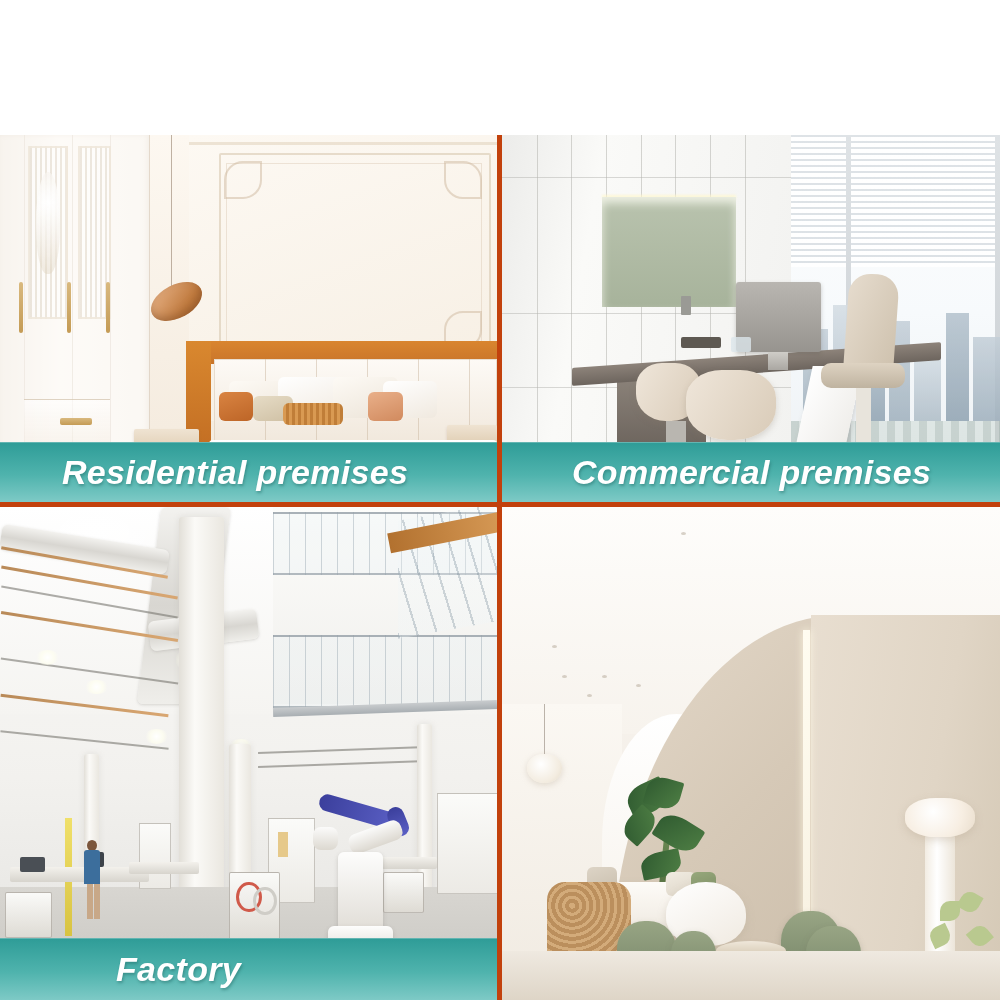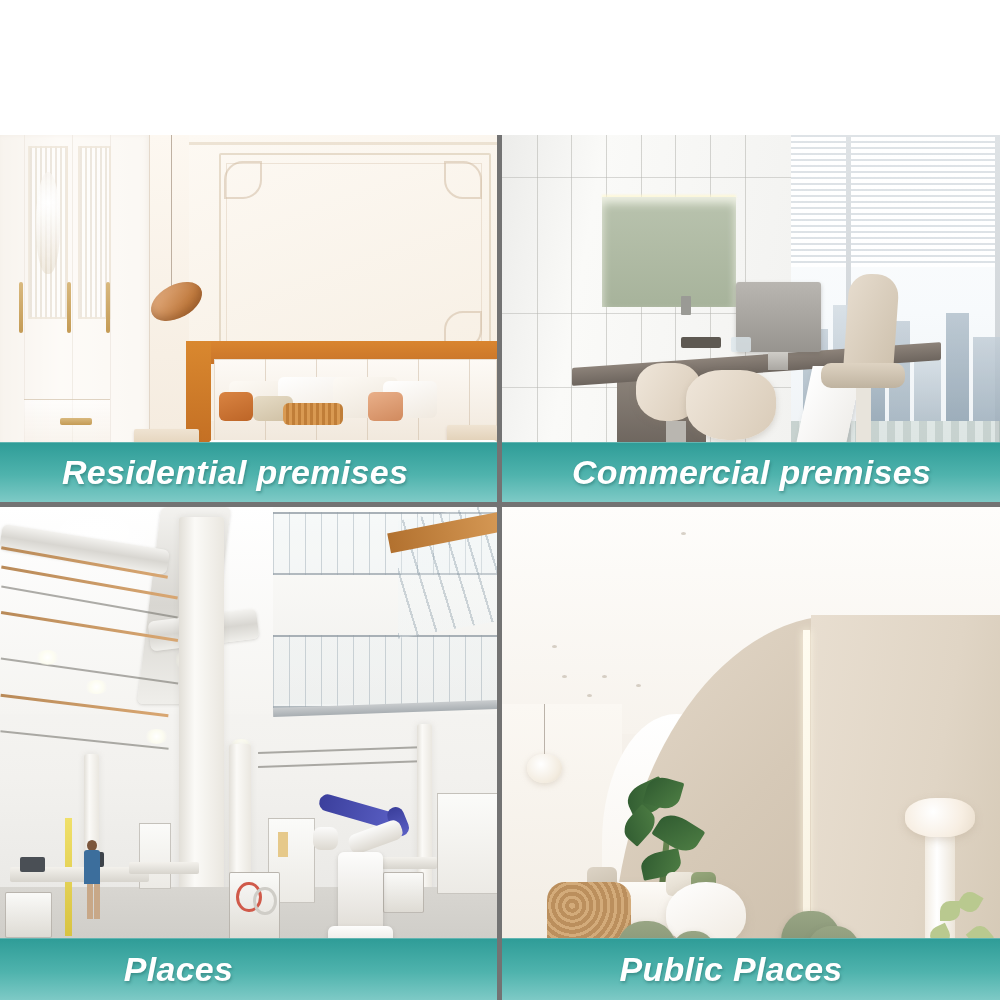--- a/index.html
+++ b/index.html
@@ -54,21 +54,21 @@
     white-space: nowrap;
     margin-top: 2px;
   }
 
   
   .grid {
     position: absolute;
     left: 0; top: 135px;
     width: 1000px;
     height: 865px;
-    background: #737373;
+    background: #c2410c;
   }
   .cell {
     position: absolute;
     overflow: hidden;
     background: #ffffff;
   }
   .cell.tl { left: 0;   top: 0;   width: 497px; height: 367px; }
   .cell.tr { left: 502px; top: 0; width: 498px; height: 367px; text-align: right; }
   .cell.bl { left: 0;   top: 372px; width: 497px; height: 493px; }
   .cell.br { left: 502px; top: 372px; width: 498px; height: 493px; }
@@ -676,21 +676,21 @@
         <div class="fac-robot-arm" style="left:64%;top:60%;width:16%;height:3.5%;transform:rotate(16deg);"></div>
         <div class="fac-robot-arm" style="left:77%;top:62%;width:6%;height:3.5%;transform:rotate(68deg);"></div>
         <div class="fac-robot-arm2" style="left:70%;top:65%;width:11%;height:4%;transform:rotate(-20deg);"></div>
         <div class="fac-robot-arm2" style="left:63%;top:65%;width:5%;height:4.5%;"></div>
         <div class="fac-robot-base" style="left:68%;top:70%;width:9%;height:18%;"></div>
         <div class="fac-robot-base" style="left:66%;top:85%;width:13%;height:6%;"></div>
         <div class="fac-table" style="left:58%;top:89%;width:34%;height:10%;"></div>
       </div>
 
       <div class="caption tall">
-        <span class="caption-text cap-center-l">Places</span>
+        <span class="caption-text cap-center-l">Factory</span>
       </div>
     </div>
 
     <div class="cell br">
       <div class="photo pub-scene">
         <div class="pub-ceiling"></div>
         <div class="pub-downlight" style="left:36%;top:5%;"></div>
         <div class="pub-downlight" style="left:10%;top:28%;"></div>
         <div class="pub-downlight" style="left:12%;top:34%;"></div>
         <div class="pub-downlight" style="left:20%;top:34%;"></div>
@@ -735,19 +735,16 @@
         <div class="pub-plant-pot" style="left:90%;top:90%;width:7%;height:8%;"></div>
         <div class="pub-leaf" style="left:88%;top:80%;width:4%;height:4%;"></div>
         <div class="pub-leaf" style="left:92%;top:78%;width:4%;height:4%;transform:rotate(30deg);"></div>
         <div class="pub-leaf" style="left:86%;top:85%;width:4%;height:4%;transform:rotate(-25deg);"></div>
         <div class="pub-leaf" style="left:94%;top:85%;width:4%;height:4%;transform:rotate(50deg);"></div>
         <div style="position:absolute;left:76%;top:95%;width:6%;height:4%;background:linear-gradient(180deg,#efe8dc,#d8cdbb);border-radius:3px;"></div>
 
         <div class="pub-floor"></div>
       </div>
 
-      <div class="caption tall">
-        <span class="caption-text cap-center-r">Public Places</span>
-      </div>
     </div>
 
   </div>
 </div>
 
 </body></html>

